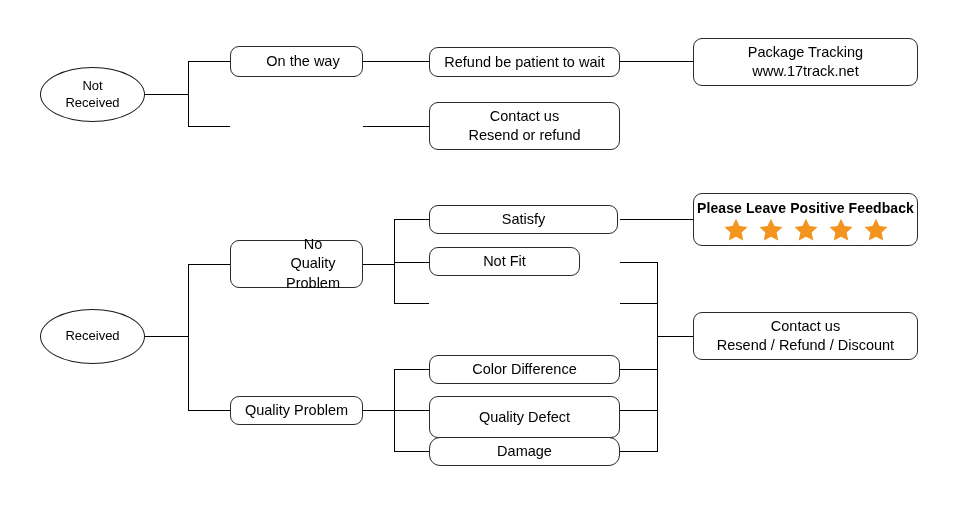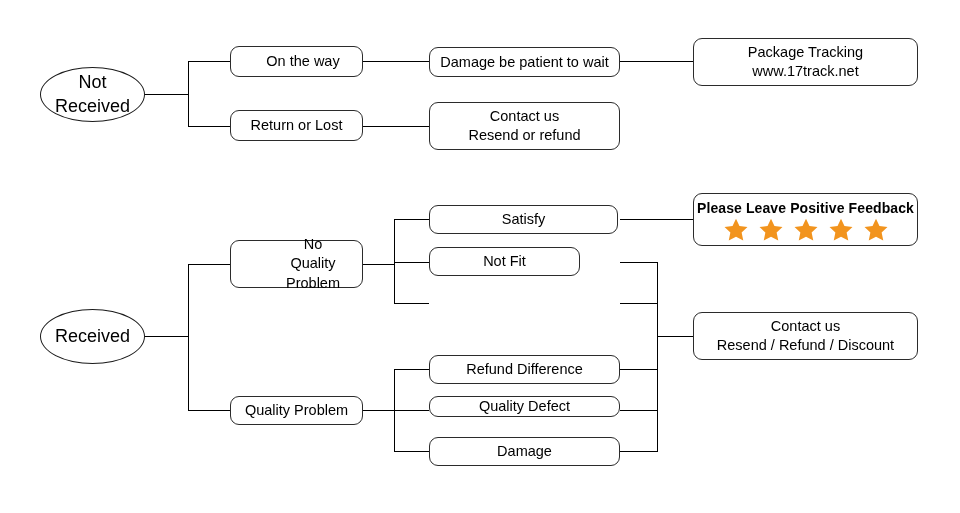--- a/index.html
+++ b/index.html
@@ -31,21 +31,21 @@
   .ellipse {
     position: absolute;
     border: 1px solid #1a1a1a;
     border-radius: 50%;
     background: #ffffff;
     display: flex;
     align-items: center;
     justify-content: center;
     text-align: center;
     box-sizing: border-box;
-    font-size: 18px;
+    font-size: 13px;
     color: #000000;
     line-height: 1.28;
   }
   .box {
     position: absolute;
     border: 1.4px solid #2b2b2b;
     border-radius: 9px;
     background: #ffffff;
     display: flex;
     align-items: center;
@@ -108,29 +108,26 @@
 
   <div class="ln v" style="left: 188px; top: 61px; height: 65px; background: rgb(0, 0, 0);"></div>
 
   <div class="ln h" style="left: 188px; top: 61px; width: 42px; background: rgb(0, 0, 0);"></div>
 
   <div class="ln h" style="left: 188px; top: 126px; width: 42px; background: rgb(0, 0, 0);"></div>
 
   <div class="box" style="left:230px; top:46px; width:133px; height:31px;padding-left:19px;">
     <span class="box-text">On the way</span>
   </div>
-  <div class="box" style="left:230px; top:110px; width:133px; height:31px;">
-    <span class="box-text">Return or Lost</span>
-  </div>
 
   <div class="ln h" style="left: 363px; top: 61px; width: 66px; background: rgb(0, 0, 0);"></div>
   <div class="ln h" style="left: 363px; top: 126px; width: 66px; background: rgb(0, 0, 0);"></div>
 
   <div class="box" style="left:429px; top:47px; width:191px; height:30px;">
-    <span class="box-text">Damage be patient to wait</span>
+    <span class="box-text">Refund be patient to wait</span>
   </div>
   <div class="box two-line" style="left:429px; top:102px; width:191px; height:48px;">
     <span class="box-text">Contact us
 Resend or refund</span>
   </div>
 
   <div class="ln h" style="left: 620px; top: 61px; width: 73px; background: rgb(0, 0, 0);"></div>
 
   <div class="box two-line" style="left:693px; top:38px; width:225px; height:48px;">
     <span class="box-text">Package Tracking
@@ -170,26 +167,26 @@
   <div class="ln h" style="left: 394px; top: 451px; width: 35px; background: rgb(0, 0, 0);"></div>
 
   <div class="box" style="left:429px; top:205px; width:189px; height:29px;">
     <span class="box-text">Satisfy</span>
   </div>
   <div class="box" style="left:429px; top:247px; width:151px; height:29px;">
     <span class="box-text">Not Fit</span>
   </div>
 
   <div class="box" style="left:429px; top:355px; width:191px; height:29px;">
-    <span class="box-text">Refund Difference</span>
-  </div>
-  <div class="box" style="left:429px; top:396px; width:191px; height:21px;">
+    <span class="box-text">Color Difference</span>
+  </div>
+  <div class="box" style="left:429px; top:396px; width:191px; height:42px;">
     <span class="box-text">Quality Defect</span>
   </div>
-  <div class="box" style="left:429px; top:437px; width:191px; height:29px;">
+  <div class="box" style="left:429px; top:437px; width:191px; height:29px;border-radius:11px;">
     <span class="box-text">Damage</span>
   </div>
 
   <div class="ln h" style="left: 620px; top: 219px; width: 73px; background: rgb(0, 0, 0);"></div>
 
   <div class="ln h" style="left: 620px; top: 262px; width: 37px; background: rgb(0, 0, 0);"></div>
   <div class="ln h" style="left: 620px; top: 303px; width: 37px; background: rgb(0, 0, 0);"></div>
   <div class="ln h" style="left: 620px; top: 369px; width: 37px; background: rgb(0, 0, 0);"></div>
   <div class="ln h" style="left: 620px; top: 410px; width: 37px; background: rgb(0, 0, 0);"></div>
   <div class="ln h" style="left: 620px; top: 451px; width: 37px; background: rgb(0, 0, 0);"></div>

